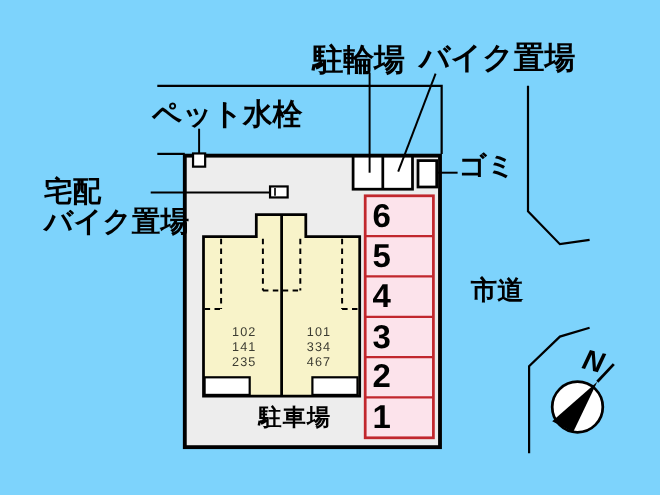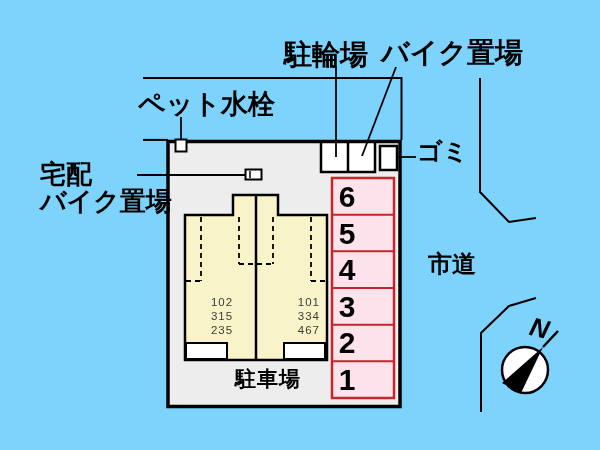--- a/index.html
+++ b/index.html
@@ -15,21 +15,21 @@
   .lbl-takuhai{left:40px;top:161px;width:124px;text-align:left;font-size:26px;line-height:27px;white-space:nowrap;}
   .lbl-gomi{left:417px;top:137px;font-size:25px;line-height:28px;}
   .lbl-shido{left:428px;top:248px;font-size:24px;}
   .lbl-chushajo{left:235px;top:365px;font-size:21px;letter-spacing:1px;}
   .pspace{position:absolute;left:331px;width:32px;height:37px;display:flex;align-items:center;justify-content:center;
     font-size:30px;font-weight:bold;}
   .ps0{top:178px;}.ps1{top:215px;}.ps2{top:251px;}.ps3{top:288px;}.ps4{top:324px;}.ps5{top:361px;}
   .rooms{position:absolute;top:271px;width:60px;text-align:center;font-size:11.5px;line-height:14px;
     color:#3c3c32;font-weight:normal;letter-spacing:1px;margin-top:24px;}
   .rooms-left{left:192px;}
-  .rooms-right{left:260px;text-align:right;}
+  .rooms-right{left:260px;}
   .rooms span{display:block;}
   .lbl-north{left:530px;top:313px;font-size:26px;font-weight:bold;font-style:italic;
     transform:rotate(14deg);}
 </style>
 </head>
 <body>
 
 <div class="stage">
 
   <svg width="600" height="450" viewBox="0 0 600 450">
@@ -104,21 +104,21 @@
 
   <div class="pspace ps0">6</div>
   <div class="pspace ps1">5</div>
   <div class="pspace ps2">4</div>
   <div class="pspace ps3">3</div>
   <div class="pspace ps4">2</div>
   <div class="pspace ps5">1</div>
 
   <div class="rooms rooms-left">
     <span>102</span>
-    <span>315</span>
+    <span>141</span>
     <span>235</span>
   </div>
   <div class="rooms rooms-right">
     <span>101</span>
     <span>334</span>
     <span>467</span>
   </div>
 
   <div class="lbl lbl-north">N</div>
 </div>

